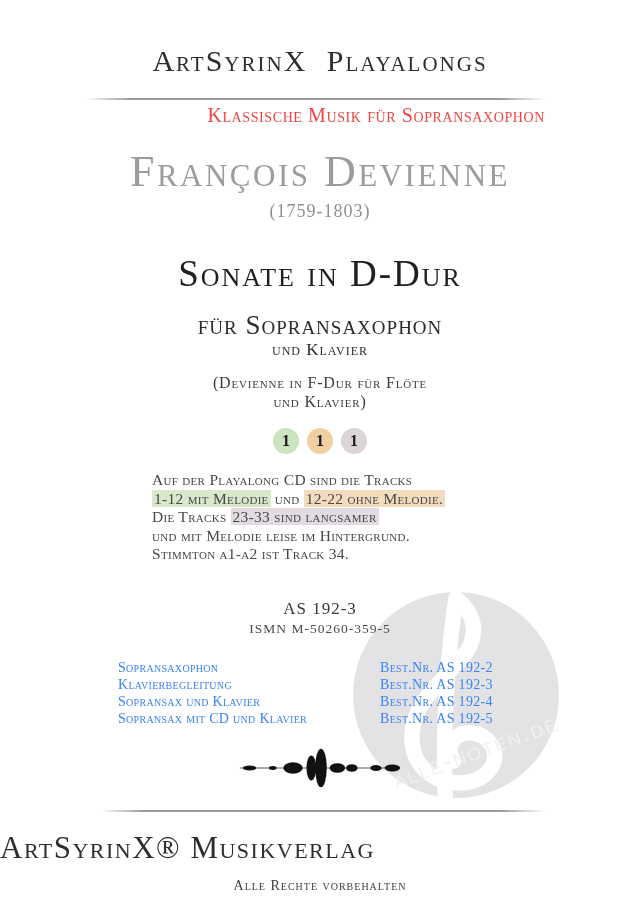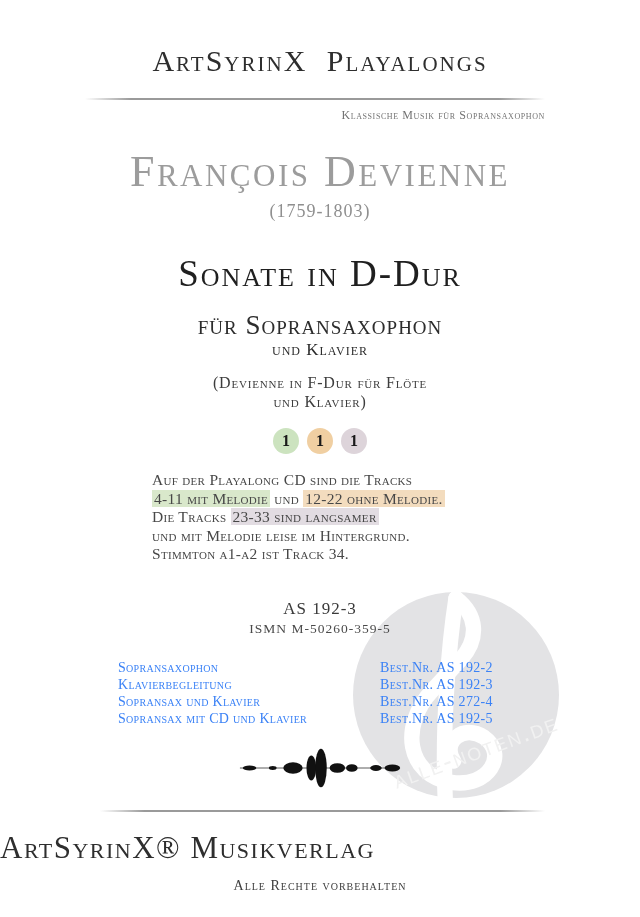--- a/index.html
+++ b/index.html
@@ -15,21 +15,21 @@
     text-align:center; font-size:30px; line-height:34px; letter-spacing:2px;
     word-spacing:10px; color:#2e2e2e; margin-bottom:20px;
   }
   .rule {
     height:2px; margin:0 95px 0 85px;
     background:linear-gradient(to right, rgba(150,150,150,0), #9a9a9a 10%, #9a9a9a 90%, rgba(150,150,150,0));
   }
   .rule.bottom { margin:12px 95px 0 100px; }
   .subtitle {
     margin-top:6px; margin-right:95px; text-align:right;
-    font-size:12px; line-height:19px; letter-spacing:0.6px; color:#737373;
+    font-size:20px; line-height:19px; letter-spacing:0.6px; color:#ef4444;
   }
   .composer-name {
     margin-top:22px; text-align:center; font-size:44px; line-height:50px;
     letter-spacing:2.5px; color:#9c9c9c;
   }
   .composer-dates {
     margin-top:4px; text-align:center; font-size:18px; line-height:20px;
     color:#8f8f8f; letter-spacing:1px; font-variant:normal;
   }
   .work-title {
@@ -105,41 +105,41 @@
     </div>
 
     <div class="badges">
       <span class="badge" style="background-color: rgb(204, 227, 191);">1</span>
       <span class="badge" style="background-color: rgb(240, 207, 162);">1</span>
       <span class="badge" style="background-color: rgb(221, 212, 218);">1</span>
     </div>
 
     <div class="cd-info">
       <div>Auf der Playalong CD sind die Tracks</div>
-      <div><span class="hl" style="background-color: rgb(217, 232, 203);">4-11 mit Melodie</span><span> und </span><span class="hl" style="background-color: rgb(243, 220, 190);">12-22 ohne Melodie.</span></div>
+      <div><span class="hl" style="background-color: rgb(217, 232, 203);">1-12 mit Melodie</span><span> und </span><span class="hl" style="background-color: rgb(243, 220, 190);">12-22 ohne Melodie.</span></div>
       <div><span>Die Tracks </span><span class="hl" style="background-color: rgb(226, 220, 226);">23-33 sind langsamer</span></div>
       <div>und mit Melodie leise im Hintergrund.</div>
       <div>Stimmton a1-a2 ist Track 34.</div>
     </div>
 
     <div class="catalog-number">AS 192-3</div>
     <div class="ismn">ISMN M-50260-359-5</div>
 
     <div class="editions">
       <div class="edition-row">
         <span class="edition-label">Sopransaxophon</span>
         <span class="edition-number">Best.Nr. AS 192-2</span>
       </div>
       <div class="edition-row">
         <span class="edition-label">Klavierbegleitung</span>
         <span class="edition-number">Best.Nr. AS 192-3</span>
       </div>
       <div class="edition-row">
         <span class="edition-label">Sopransax und Klavier</span>
-        <span class="edition-number">Best.Nr. AS 272-4</span>
+        <span class="edition-number">Best.Nr. AS 192-4</span>
       </div>
       <div class="edition-row">
         <span class="edition-label">Sopransax mit CD und Klavier</span>
         <span class="edition-number">Best.Nr. AS 192-5</span>
       </div>
     </div>
 
     <div class="waveform-wrap">
       <svg width="164" height="52" viewBox="0 0 170 52">
         <line x1="2" y1="26" x2="168" y2="26" stroke="#555" stroke-width="1"></line>

